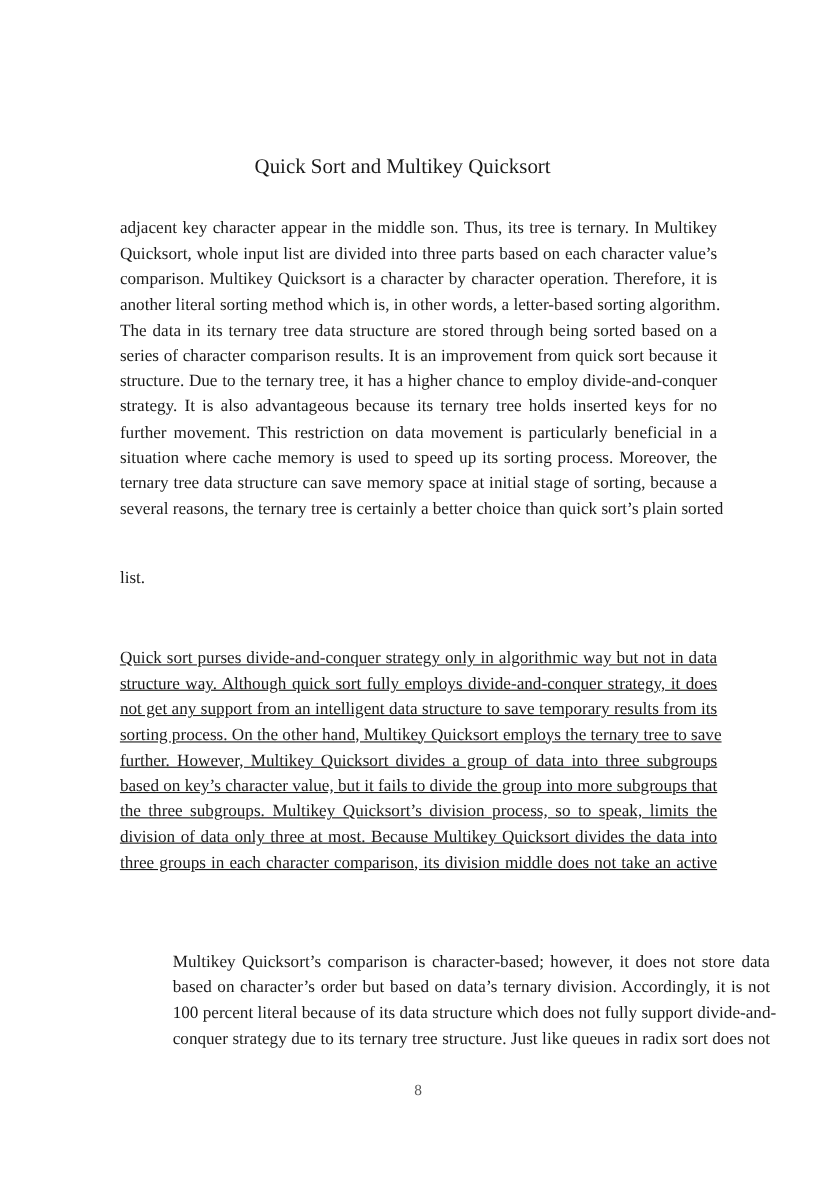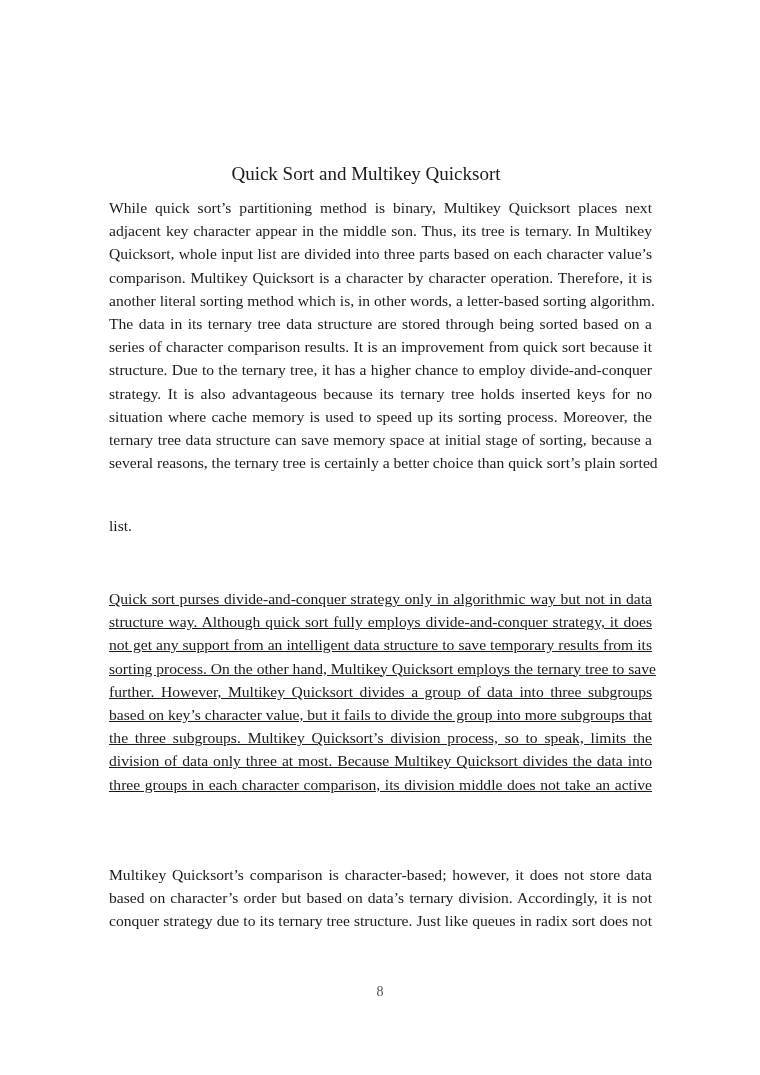--- a/index.html
+++ b/index.html
@@ -1,58 +1,59 @@
 <!DOCTYPE html>
 <html><head>
 <meta charset="utf-8">
 <style>
   html, body { margin: 0; padding: 0; background: #ffffff; }
   body { width: 760px; height: 1075px; position: relative; overflow: hidden;
          font-family: "Liberation Serif", "DejaVu Serif", serif; color: #1a1a1a; }
-  .title { position: absolute; top: 162px; left: 0; width: 732px; text-align: center;
+  .title { position: absolute; top: 140px; left: 0; width: 732px; text-align: center;
            font-size: 19px; line-height: 24px; }
   .para { position: absolute; left: 109px; width: 543px; }
   .line { display: block; height: 23.2px; line-height: 23.2px; font-size: 15.6px;
           text-align: justify; text-align-last: justify; white-space: nowrap; overflow: visible; }
   .line.last { text-align-last: left; margin-top: 40px; }
   .page-num { position: absolute; top: 984px; left: 0; width: 760px; text-align: center;
               font-size: 14px; color: #555; }
 </style>
 </head>
 <body>
 
 <div>
   <div class="title">Quick Sort and Multikey Quicksort</div>
 
   <div class="para" id="p0" style="top:196px;">
-      <div class="line">While quick sort’s partitioning method is binary, Multikey Quicksort places next</div>
       <div class="line">adjacent key character appear in the middle son. Thus, its tree is ternary. In Multikey</div>
       <div class="line">Quicksort, whole input list are divided into three parts based on each character value’s</div>
       <div class="line">comparison. Multikey Quicksort is a character by character operation. Therefore, it is</div>
       <div class="line">another literal sorting method which is, in other words, a letter-based sorting algorithm.</div>
       <div class="line">The data in its ternary tree data structure are stored through being sorted based on a</div>
       <div class="line">series of character comparison results. It is an improvement from quick sort because it</div>
       <div class="line">structure. Due to the ternary tree, it has a higher chance to employ divide-and-conquer</div>
       <div class="line">strategy. It is also advantageous because its ternary tree holds inserted keys for no</div>
+      <div class="line">further movement. This restriction on data movement is particularly beneficial in a</div>
       <div class="line">situation where cache memory is used to speed up its sorting process. Moreover, the</div>
       <div class="line">ternary tree data structure can save memory space at initial stage of sorting, because a</div>
       <div class="line">several reasons, the ternary tree is certainly a better choice than quick sort’s plain sorted</div>
       <div class="line last">list.</div>
     </div>
   <div class="para" id="p1" style="top:587px;text-decoration:underline;">
       <div class="line">Quick sort purses divide-and-conquer strategy only in algorithmic way but not in data</div>
       <div class="line">structure way. Although quick sort fully employs divide-and-conquer strategy, it does</div>
       <div class="line">not get any support from an intelligent data structure to save temporary results from its</div>
       <div class="line">sorting process. On the other hand, Multikey Quicksort employs the ternary tree to save</div>
       <div class="line">further. However, Multikey Quicksort divides a group of data into three subgroups</div>
       <div class="line">based on key’s character value, but it fails to divide the group into more subgroups that</div>
       <div class="line">the three subgroups. Multikey Quicksort’s division process, so to speak, limits the</div>
       <div class="line">division of data only three at most. Because Multikey Quicksort divides the data into</div>
       <div class="line">three groups in each character comparison, its division middle does not take an active</div>
     </div>
-  <div class="para" id="p2" style="top:863px;">
+  <div class="para" id="p2" style="top:863px;margin-left:48px;">
       <div class="line">Multikey Quicksort’s comparison is character-based; however, it does not store data</div>
       <div class="line">based on character’s order but based on data’s ternary division. Accordingly, it is not</div>
+      <div class="line">100 percent literal because of its data structure which does not fully support divide-and-</div>
       <div class="line">conquer strategy due to its ternary tree structure. Just like queues in radix sort does not</div>
     </div>
 
   <div class="page-num">8</div>
 </div>
 
 </body></html>

